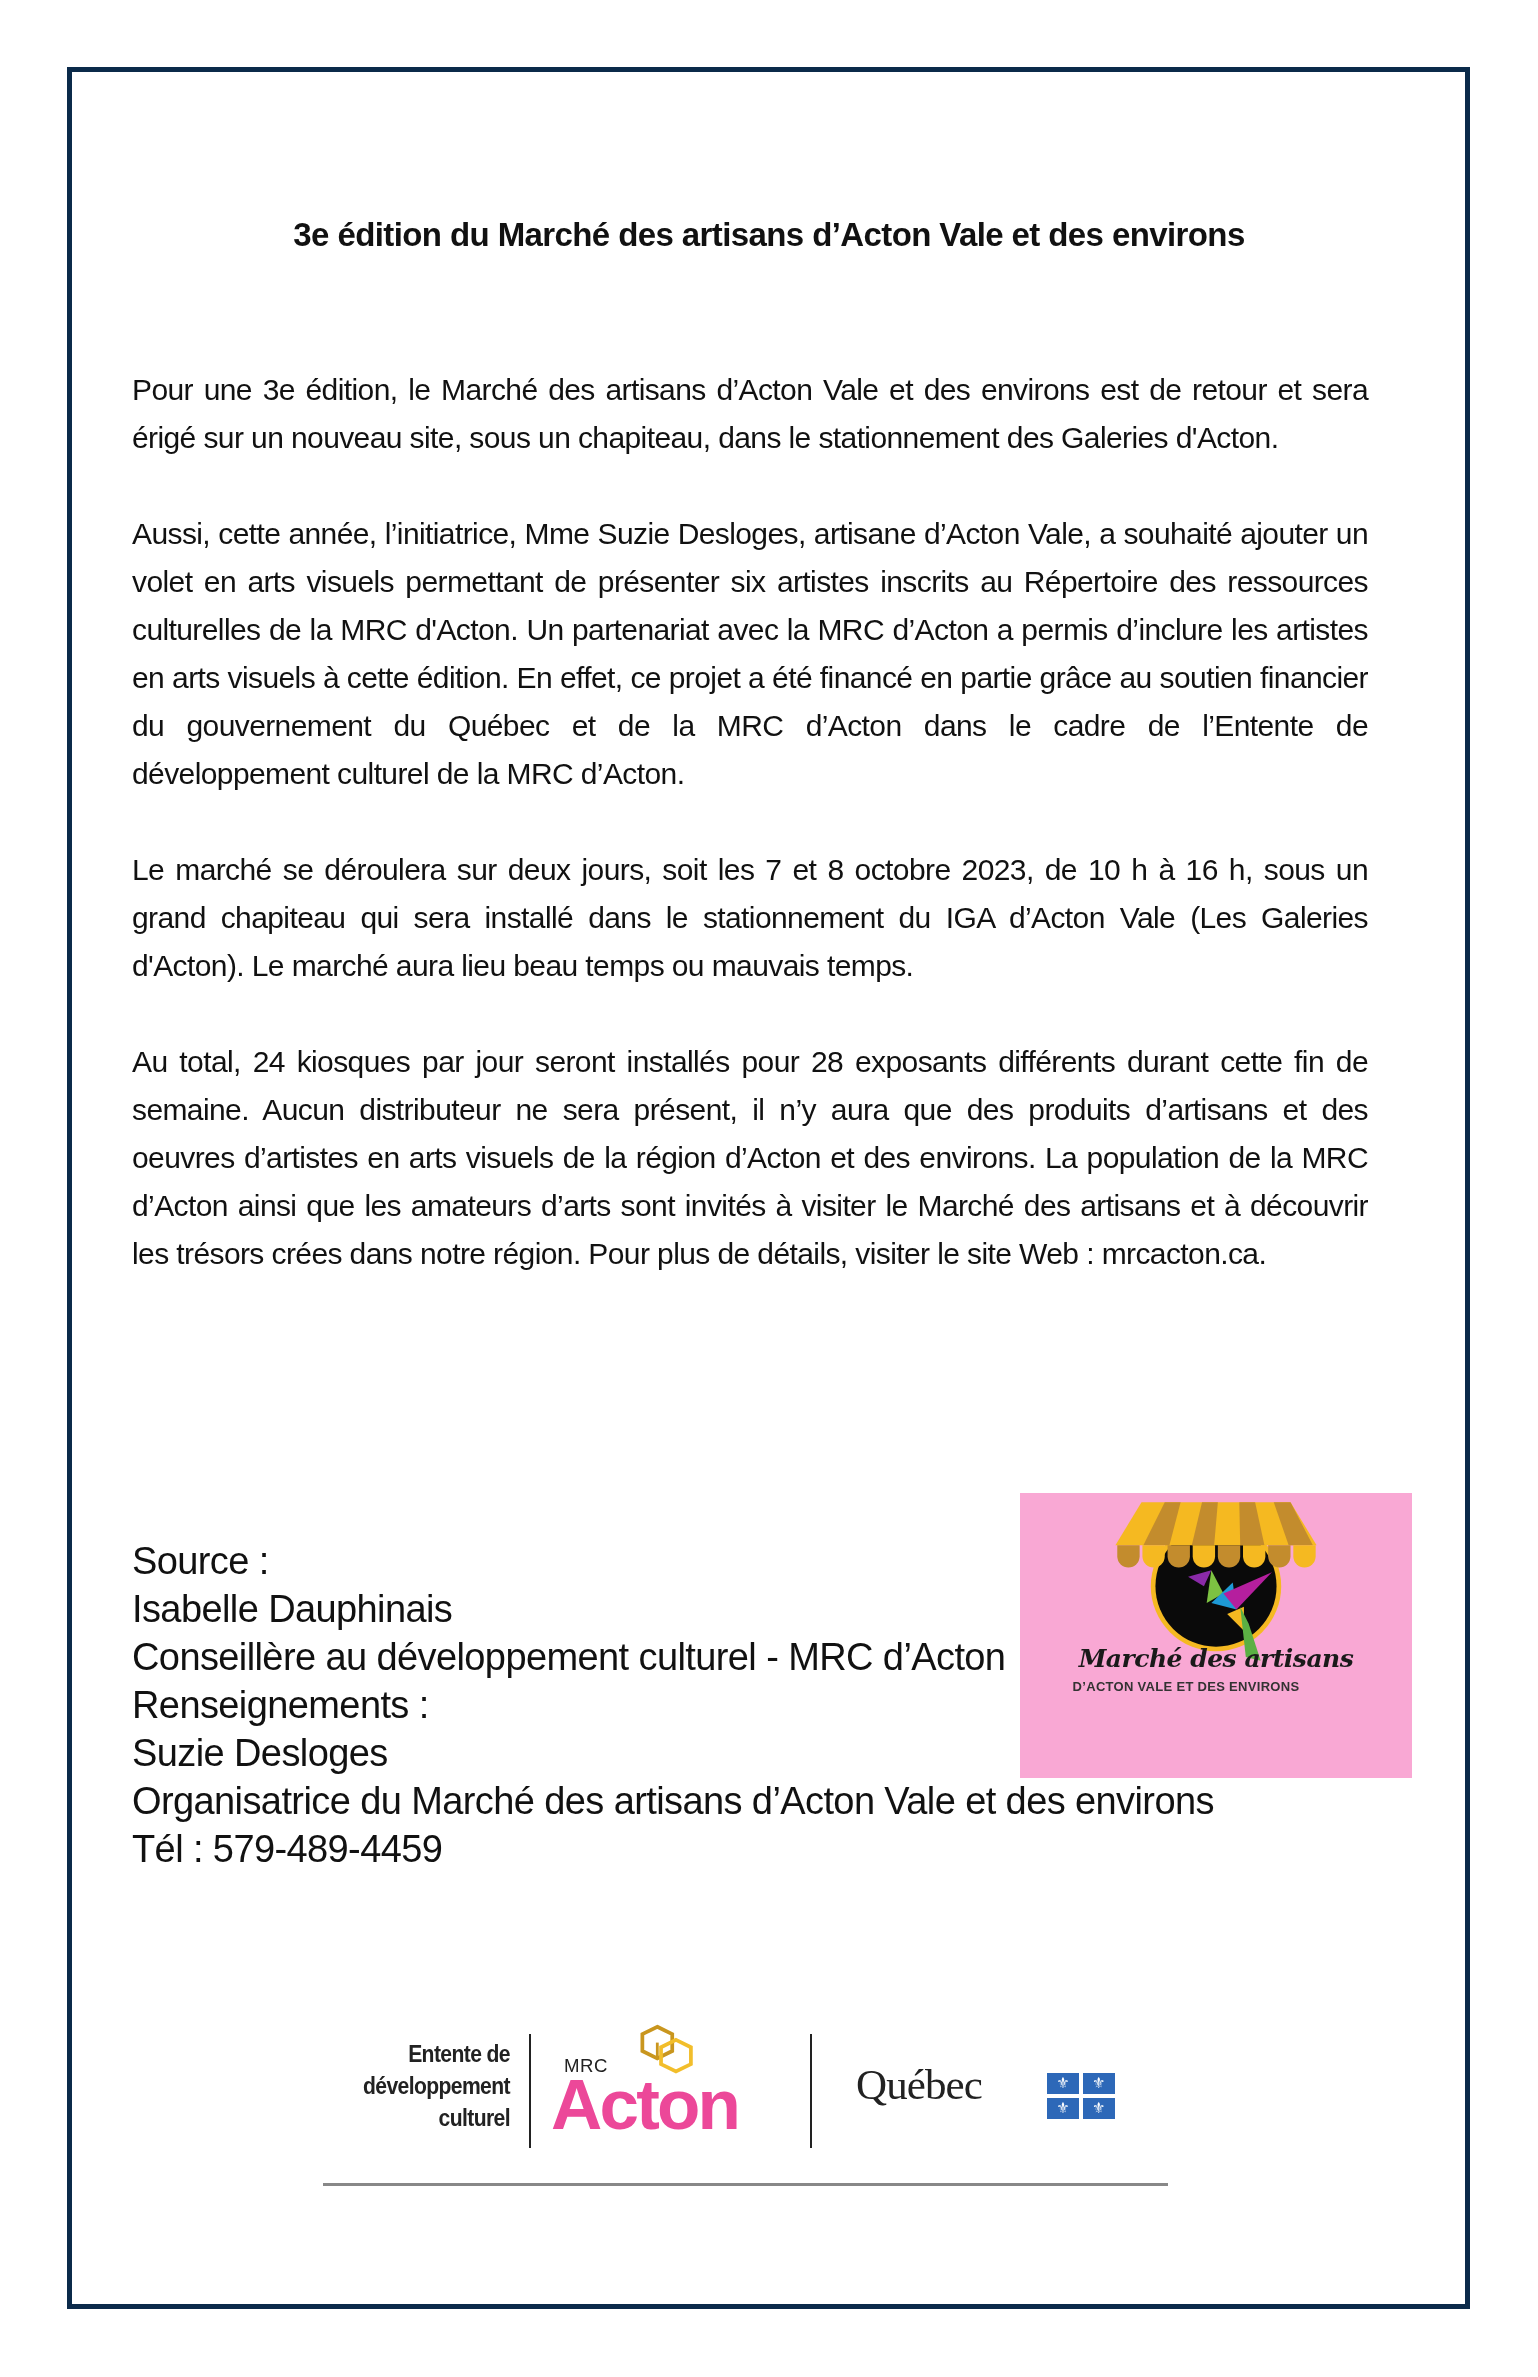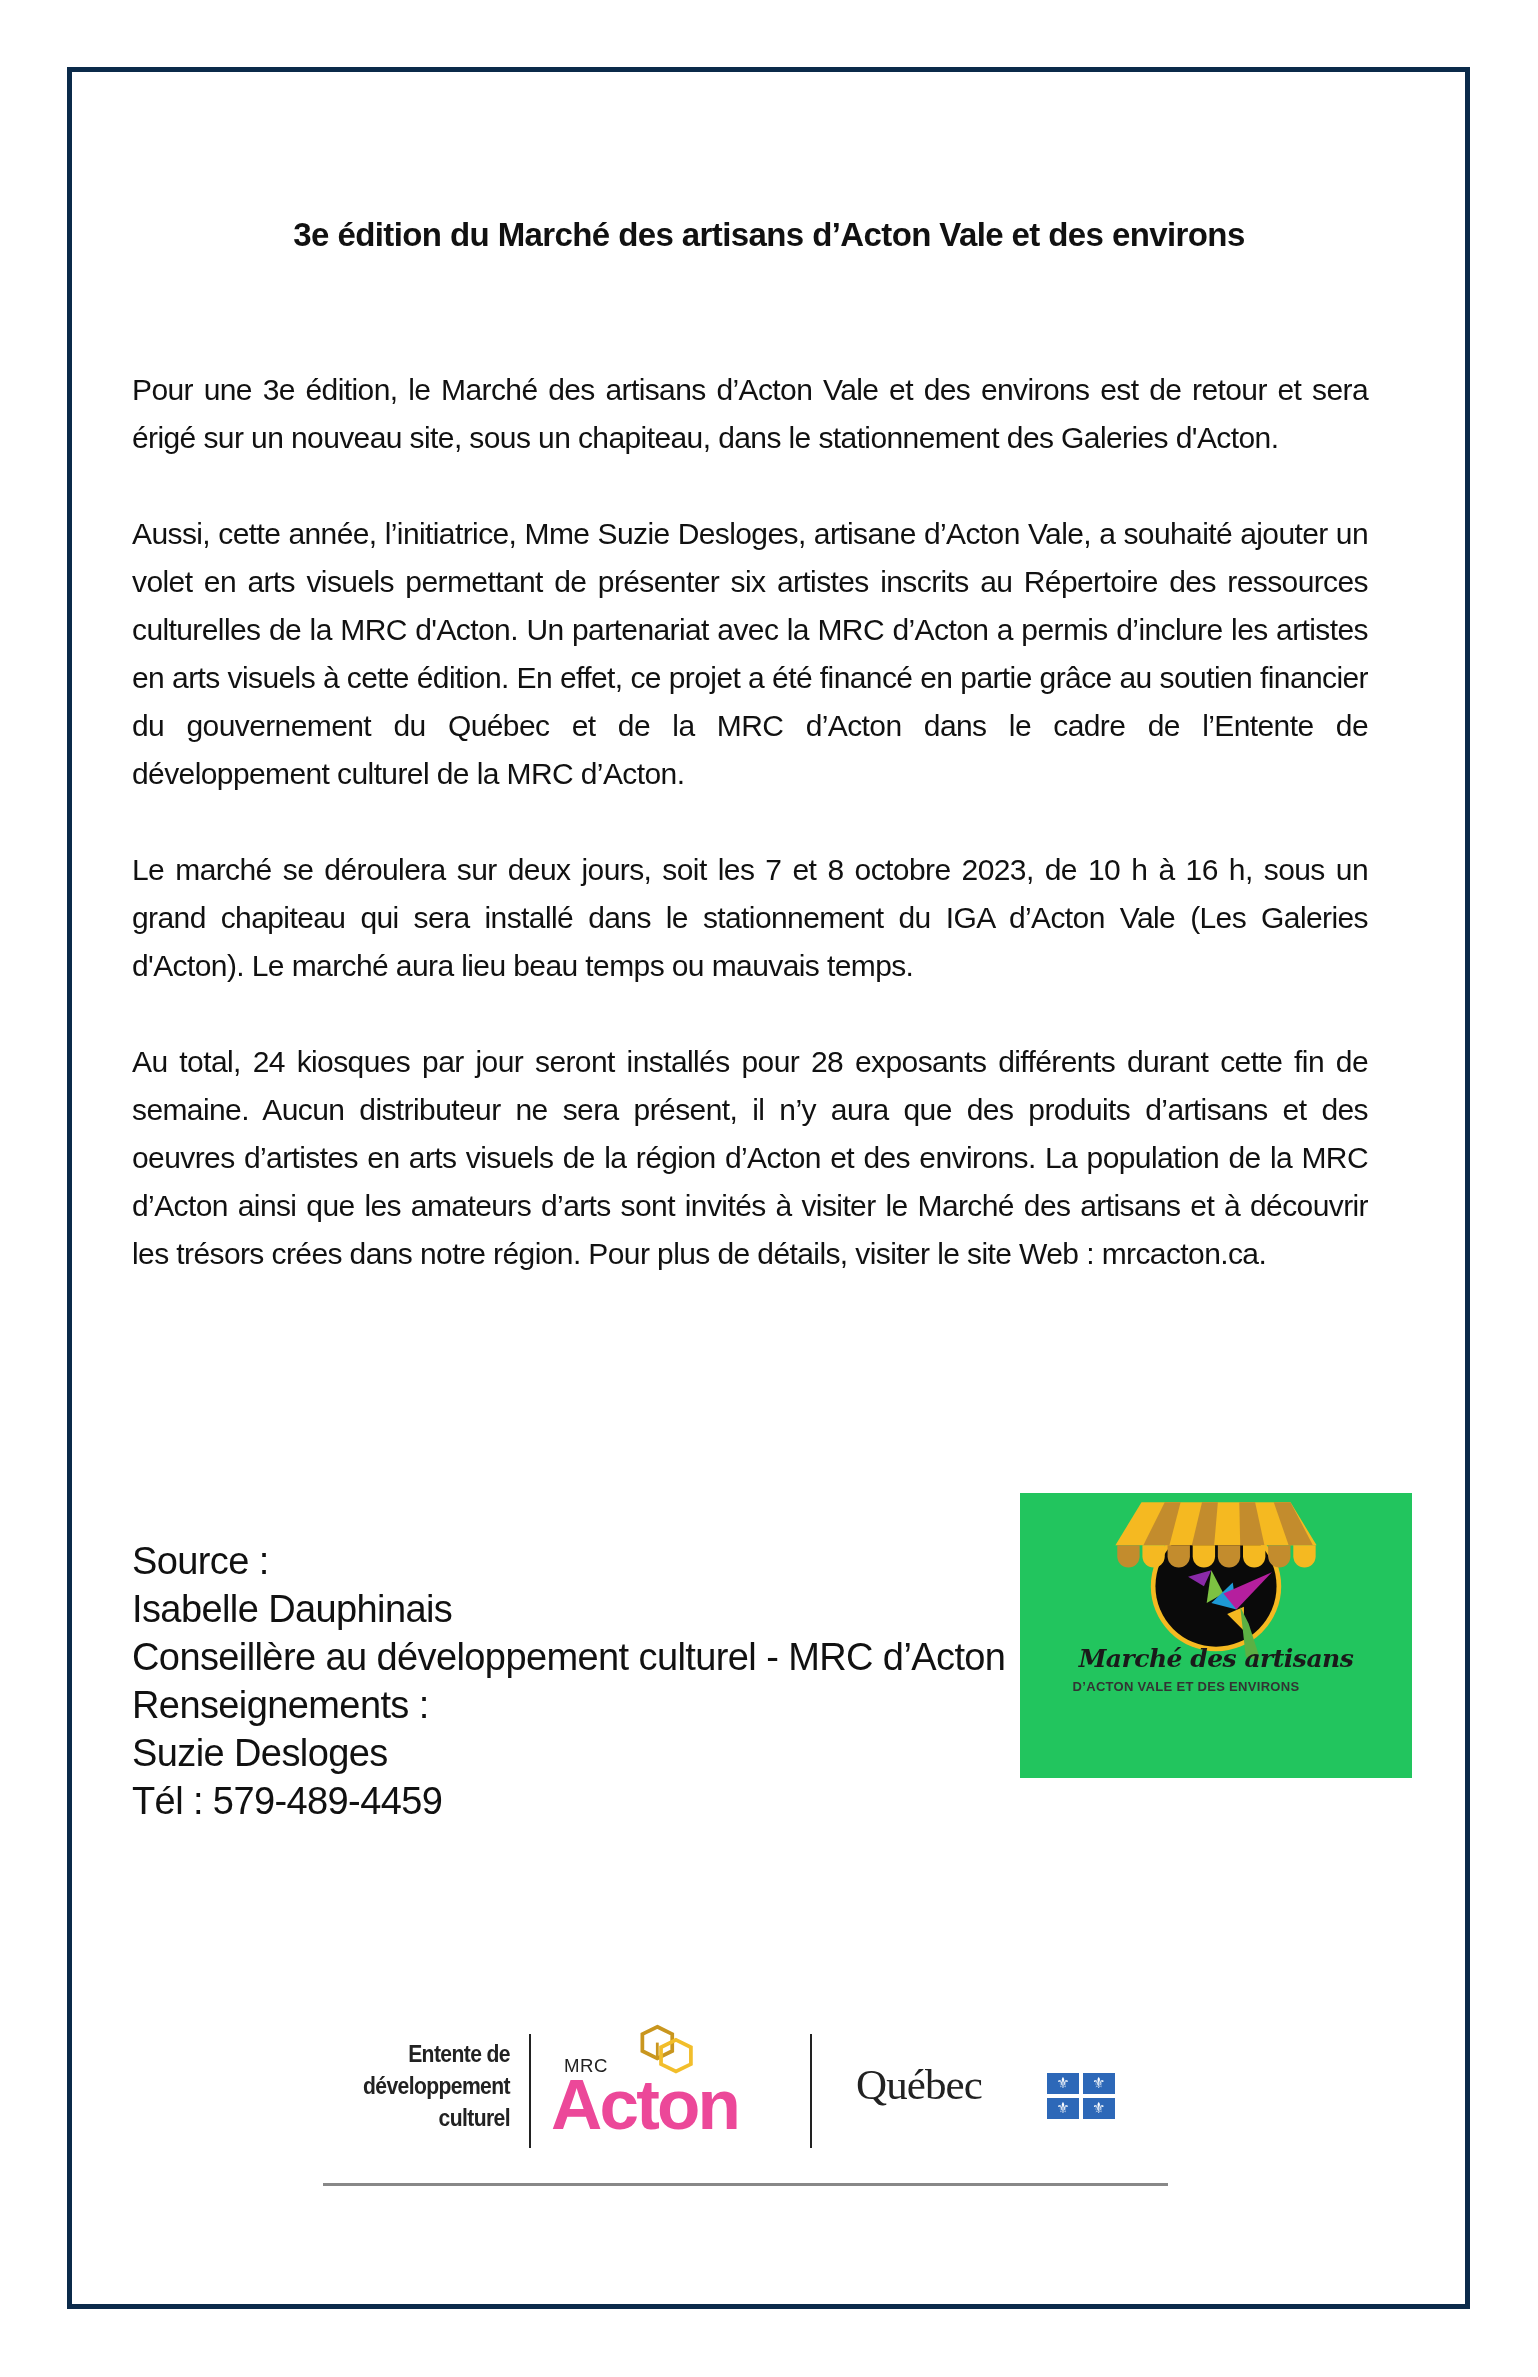--- a/index.html
+++ b/index.html
@@ -13,21 +13,21 @@
   .body-text { position: absolute; left: 132px; width: 1236px;
                font-family: "Liberation Sans", sans-serif; font-size: 30px; line-height: 48px;
                letter-spacing: -0.6px; text-align: justify; color: #111; }
   .body-text p { margin: 0 0 48px 0; }
   .p1 { top: 366px; }
   .contact { position: absolute; left: 132px; top: 1537px;
              font-family: "Liberation Sans", sans-serif; font-size: 38px; line-height: 48px;
              letter-spacing: -0.6px; color: #111; }
   .contact div { white-space: nowrap; }
   .logo-box { position: absolute; left: 1020px; top: 1493px; width: 392px; height: 285px;
-              background: #22c55e; }
+              background: #f9a8d4; }
   .logo-box svg { position: absolute; left: 0; top: 0; }
   .logo-script { position: absolute; left: 0; width: 392px; top: 151px; text-align: center;
                  font-family: "DejaVu Serif", serif; font-weight: bold; font-style: italic;
                  font-size: 25px; color: #1a1a1a; letter-spacing: -0.5px; }
   .logo-sub { position: absolute; left: 0; width: 332px; top: 186px; text-align: center;
               font-family: "Liberation Sans", sans-serif; font-weight: bold; font-size: 13px;
               color: #333; letter-spacing: 0.3px; }
   .footer-logos { position: absolute; left: 323px; top: 2023px; width: 845px; height: 140px; }
   .entente { position: absolute; right: 658px; top: 15px; text-align: right;
              font-family: "Liberation Sans", sans-serif; font-weight: bold; font-size: 24px;
@@ -62,20 +62,21 @@
   <p>Le marché se déroulera sur deux jours, soit les 7 et 8 octobre 2023, de 10 h à 16 h, sous un grand chapiteau qui sera installé dans le stationnement du IGA d’Acton Vale (Les Galeries d'Acton). Le marché aura lieu beau temps ou mauvais temps.</p>
   <p>Au total, 24 kiosques par jour seront installés pour 28 exposants différents durant cette fin de semaine. Aucun distributeur ne sera présent, il n’y aura que des produits d’artisans et des oeuvres d’artistes en arts visuels de la région d’Acton et des environs. La population de la MRC d’Acton ainsi que les amateurs d’arts sont invités à visiter le Marché des artisans et à découvrir les trésors crées dans notre région. Pour plus de détails, visiter le site Web : mrcacton.ca.</p>
 </div>
 
 <div class="contact">
   <div>Source :</div>
   <div>Isabelle Dauphinais</div>
   <div>Conseillère au développement culturel - MRC d’Acton</div>
   <div>Renseignements :</div>
   <div>Suzie Desloges</div>
+  <div>Organisatrice du Marché des artisans d’Acton Vale et des environs</div>
   <div>Tél : 579-489-4459</div>
 </div>
 
 <div class="logo-box">
   <svg width="392" height="285" viewBox="0 0 420 306">
 
     <circle cx="210" cy="100" r="70" fill="#f5b921"></circle>
     <circle cx="210" cy="100" r="65" fill="#0a0a0a"></circle>
 
     <g>

